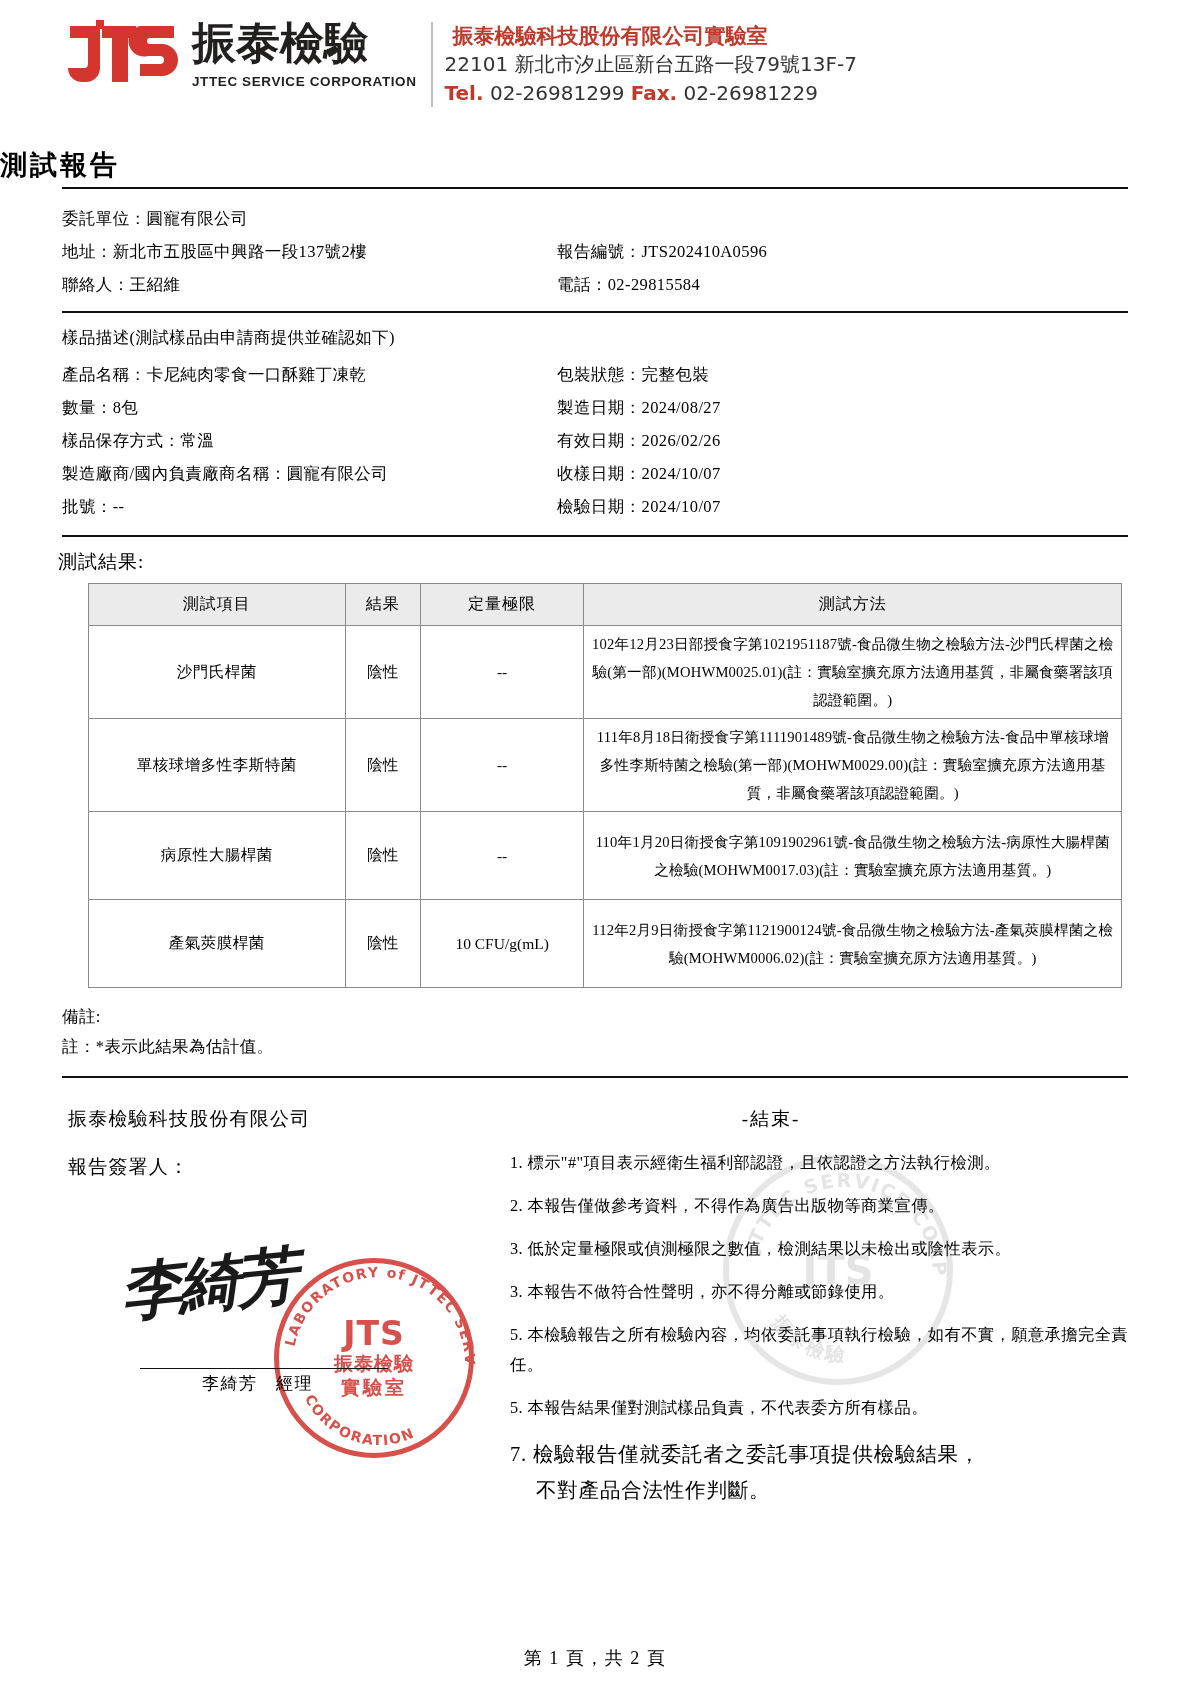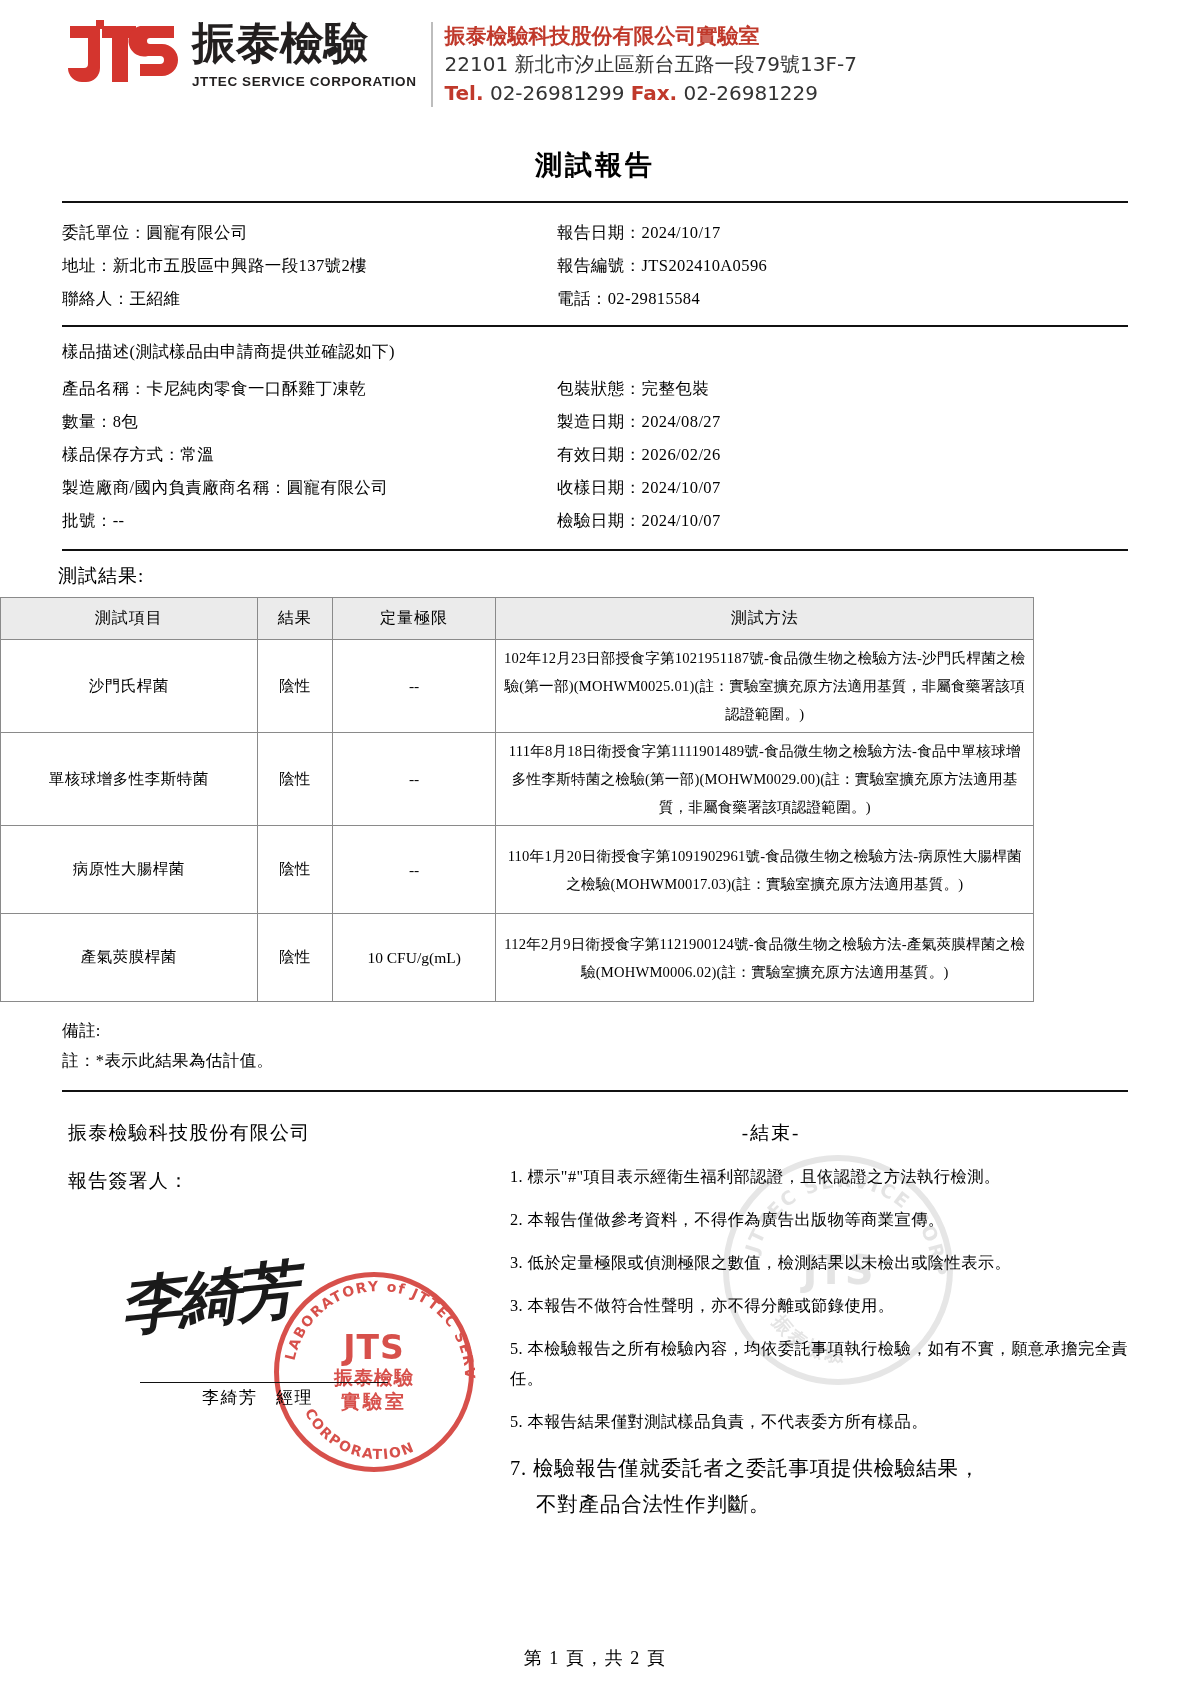--- a/index.html
+++ b/index.html
@@ -54,20 +54,21 @@
     margin: 4px 12px 18px 14px;
   }
   .header-addr { padding-top: 4px; }
   .addr-line1 {
     font-family: Liberation Serif, serif;
     font-weight: 700;
     font-size: 21px;
     color: #c0392b;
     line-height: 28px;
     white-space: nowrap;
+    margin-left: 8px;
   }
   .addr-line2 {
     font-family: "DejaVu Sans", sans-serif;
     font-size: 20px;
     color: #333333;
     line-height: 29px;
     white-space: nowrap;
   }
   .addr-line3 {
     font-family: "DejaVu Sans", sans-serif;
@@ -77,25 +78,25 @@
     white-space: nowrap;
   }
   .addr-line3 .tel-label,
   .addr-line3 .fax-label {
     color: #c0392b;
     font-weight: 700;
   }
 
   
   .doc-title {
-    text-align: center;
+    text-align: left;
     font-size: 27px;
     font-weight: 700;
     letter-spacing: 3px;
-    margin: 22px 0 18px 0;
+    margin: 22px 0 4px 0;
   }
 
   
   .rule {
     height: 0;
     border-top: 2.5px solid #111;
     margin: 0 62px;
   }
   .rule-thin {
     height: 0;
@@ -123,20 +124,21 @@
 
   
   .results-label {
     font-size: 19px;
     padding: 12px 0 8px 58px;
     letter-spacing: 1px;
   }
   table.results {
     border-collapse: collapse;
     width: 1034px;
+    margin-left: 88px;
     table-layout: fixed;
   }
   table.results th, table.results td {
     border: 1px solid #8a8a8a;
     padding: 4px 6px;
     vertical-align: middle;
   }
   table.results thead th {
     background: #ebebeb;
     font-weight: 400;
@@ -386,21 +388,20 @@
   </div>
 </div>
 
 <div class="doc-title">測試報告</div>
 
 <div class="rule"></div>
 
 <div class="info-block">
   <div class="info-row">
     <div class="info-col-l">委託單位：圓寵有限公司</div>
-    <div class="info-col-r">報告日期：2024/10/17</div>
   </div>
   <div class="info-row">
     <div class="info-col-l">地址：新北市五股區中興路一段137號2樓</div>
     <div class="info-col-r">報告編號：JTS202410A0596</div>
   </div>
   <div class="info-row">
     <div class="info-col-l">聯絡人：王紹維</div>
     <div class="info-col-r">電話：02-29815584</div>
   </div>
 </div>

